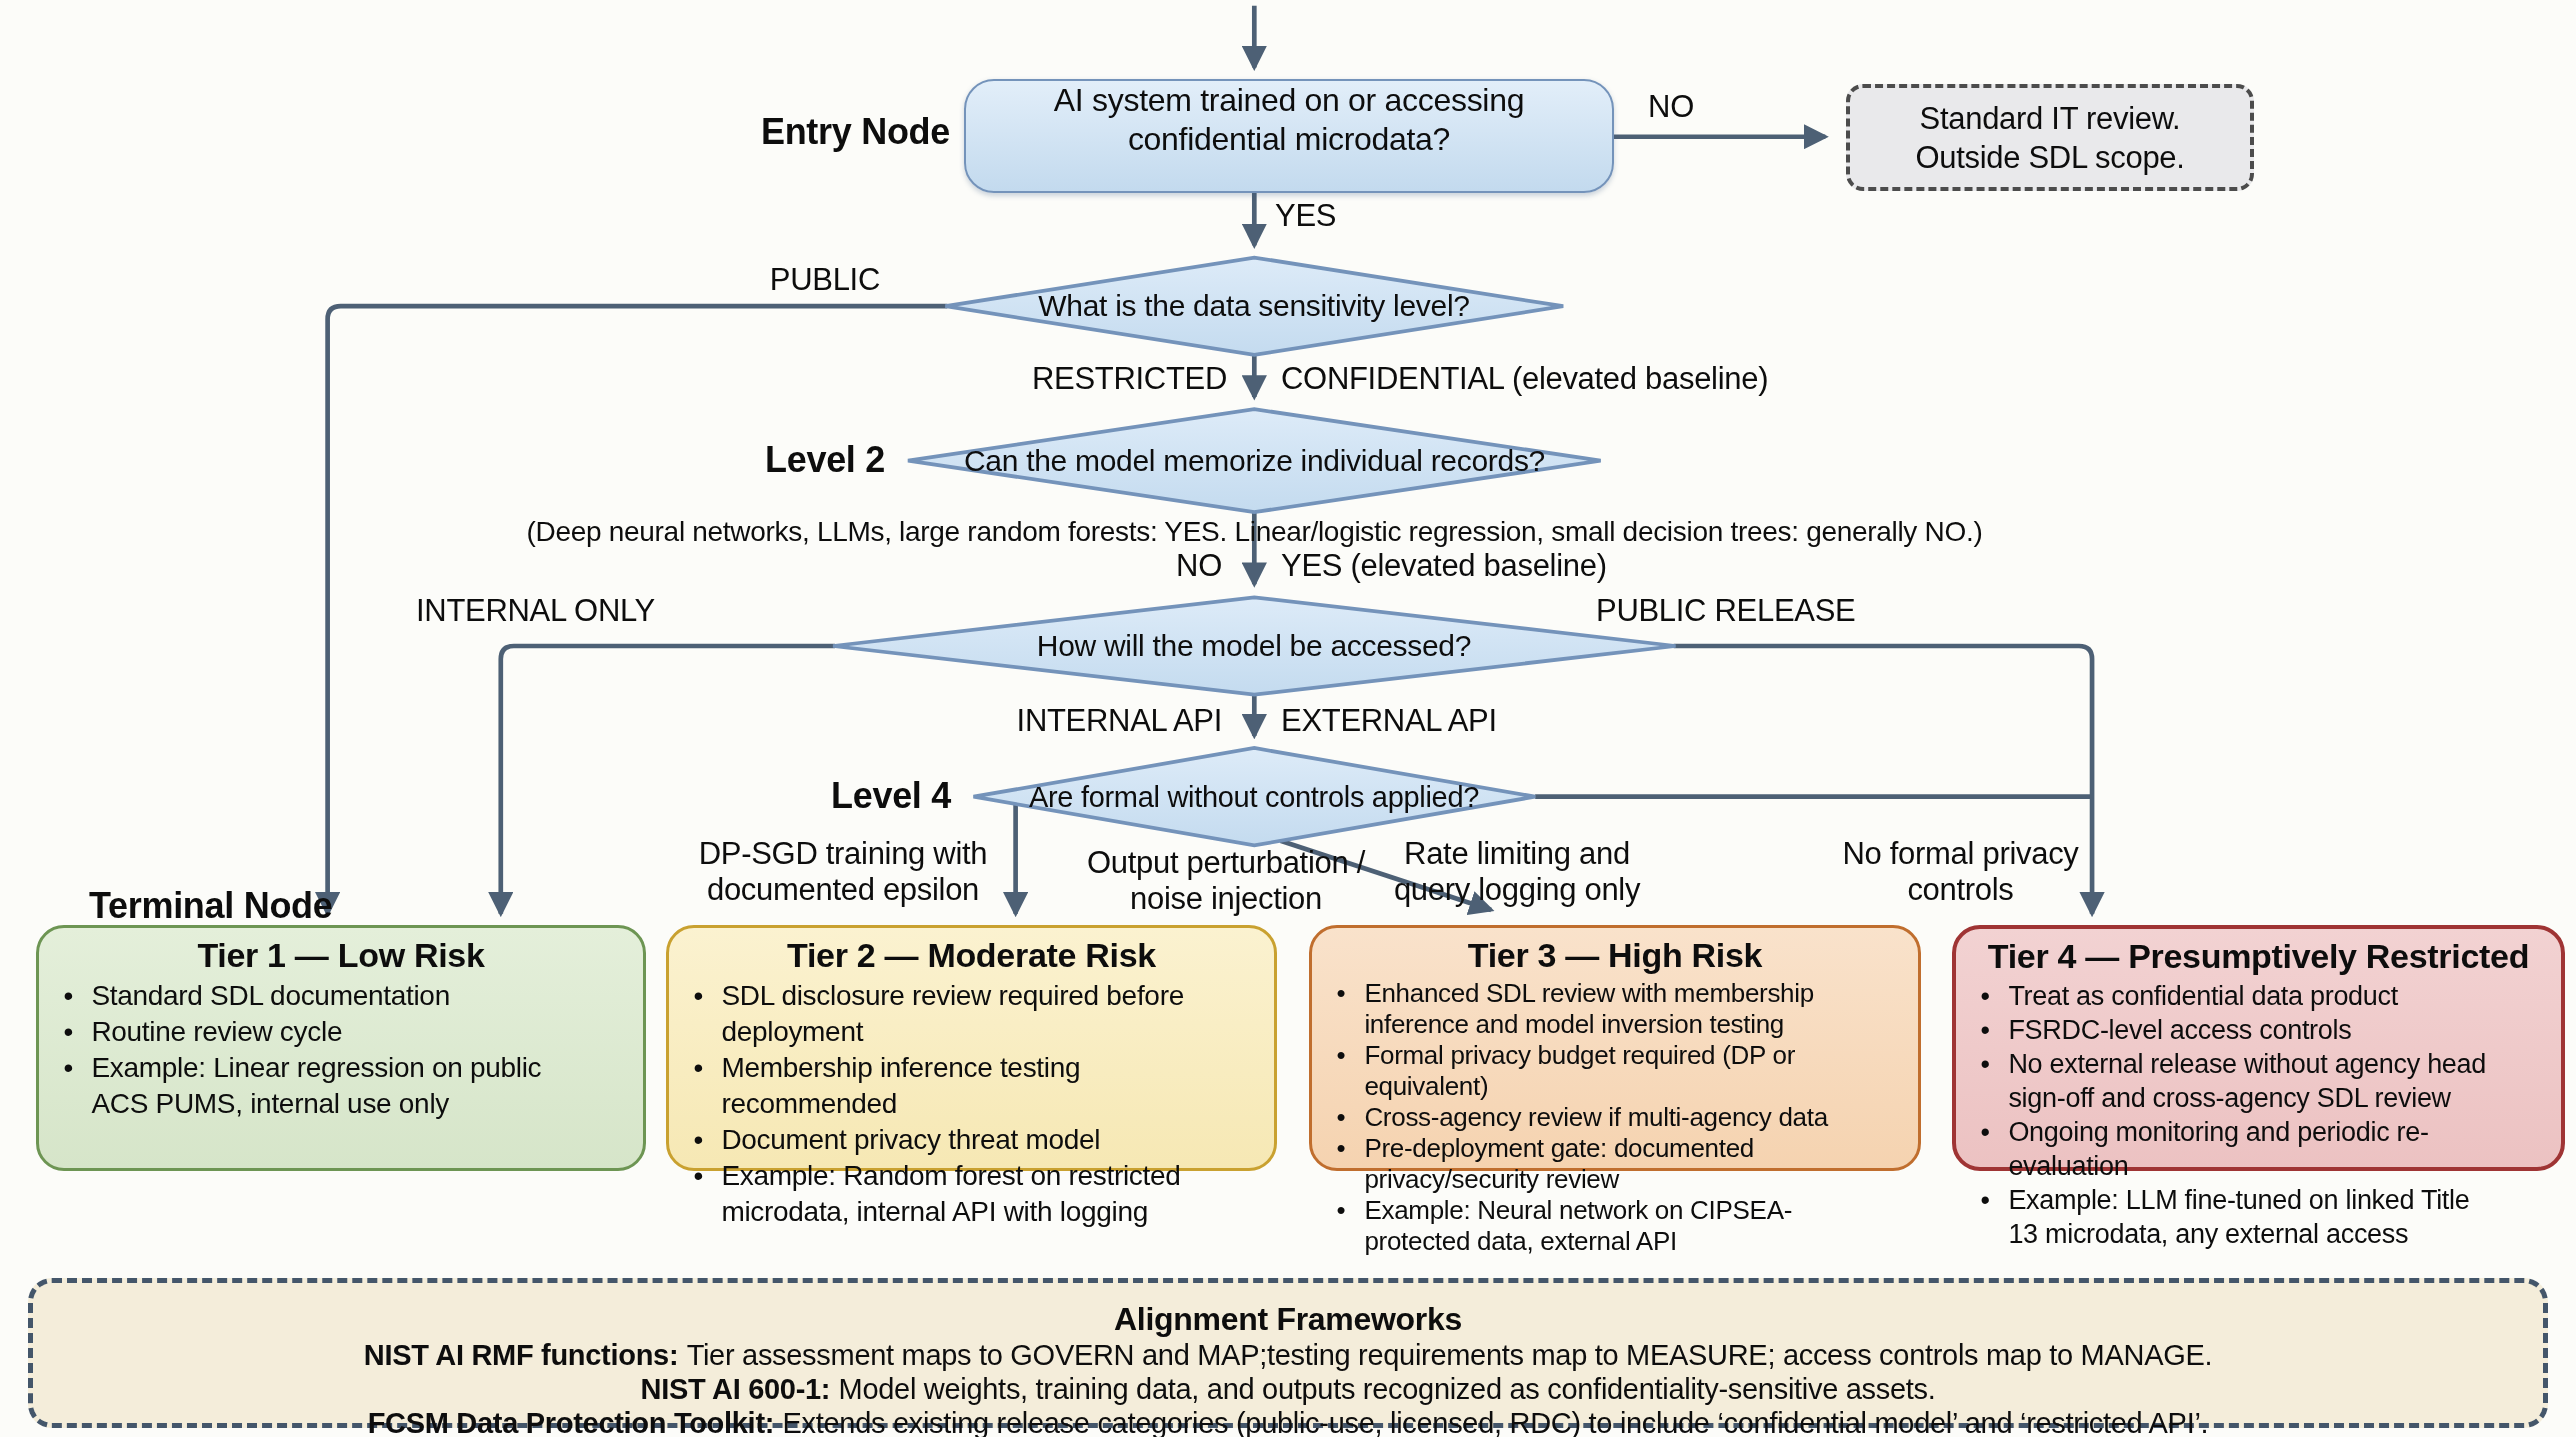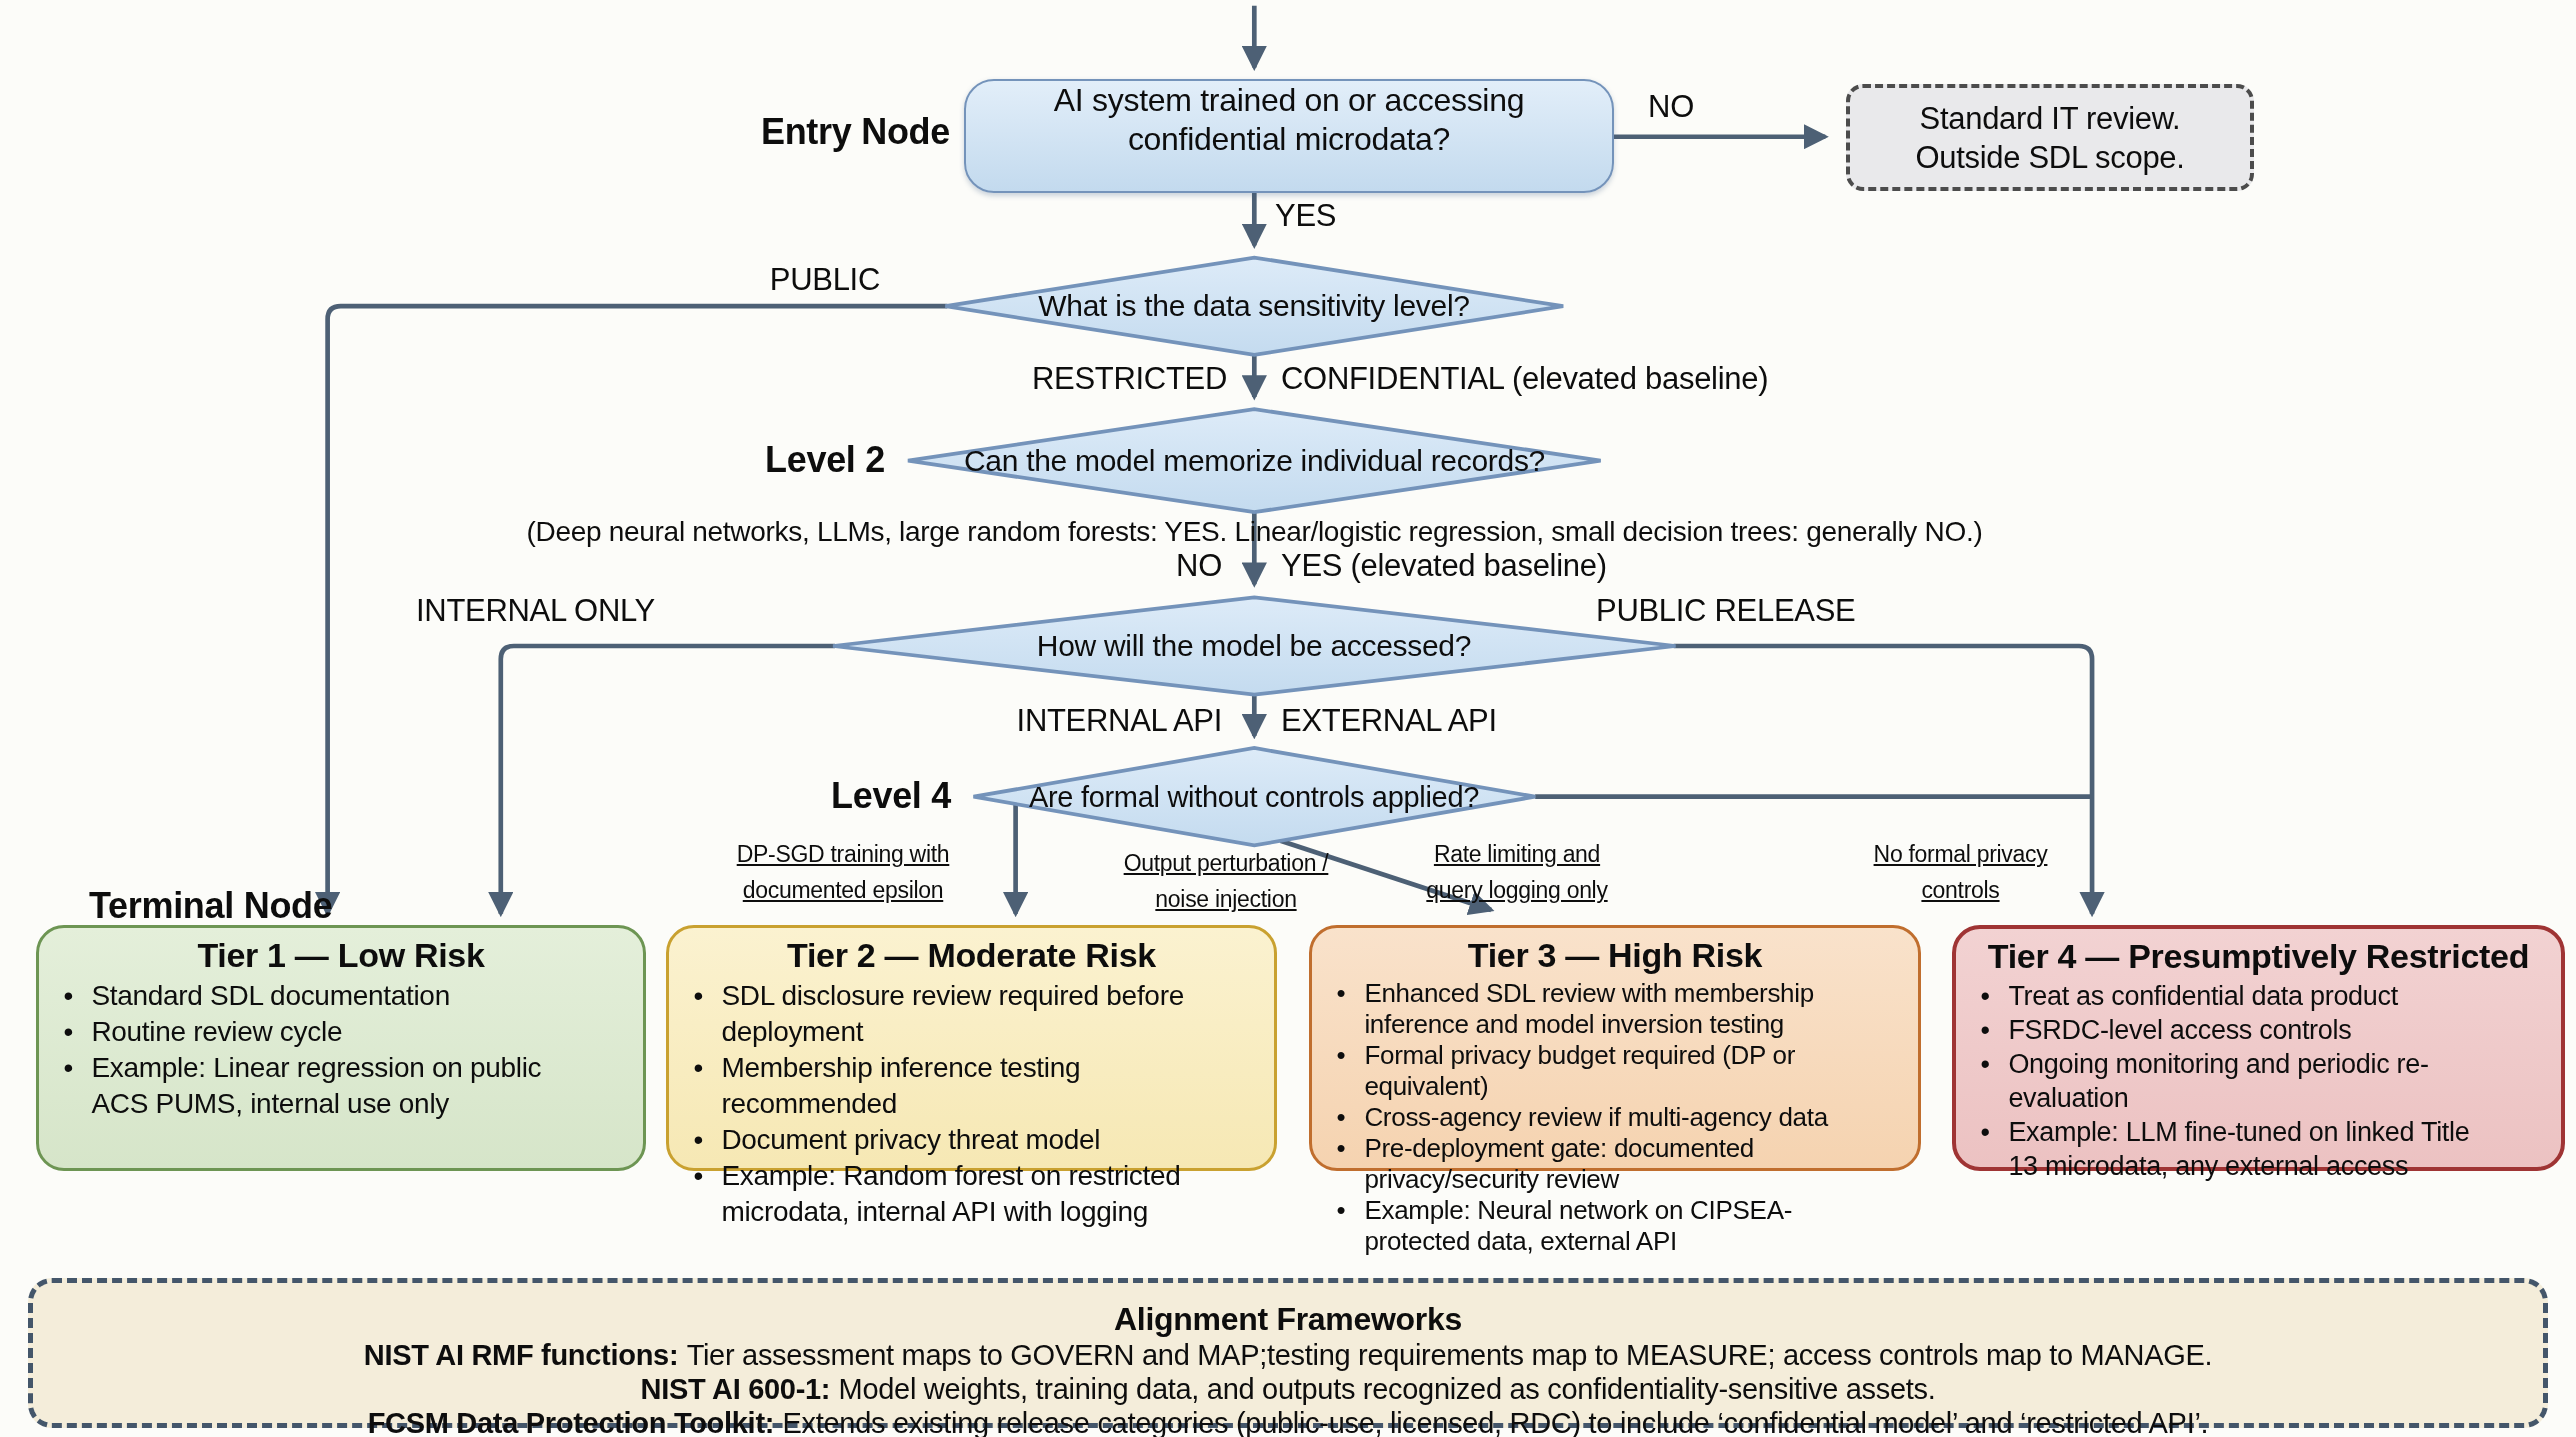--- a/index.html
+++ b/index.html
@@ -13,21 +13,21 @@
   .wires{position:absolute; left:0; top:0; width:2576px; height:1438px; z-index:1;}
   .abs{position:absolute; z-index:2;}
   .pre{white-space:pre-line;}
   .ctr{text-align:center;}
   .rgt{text-align:right;}
 
   
   .edge-label{font-size:31px; line-height:36px;}
   .side-label{font-size:36px; font-weight:bold; line-height:37px;}
   .note-label{font-size:28px; line-height:32px;}
-  .choice-label{font-size:23px; line-height:36px;text-decoration:underline;}
+  .choice-label{font-size:31px; line-height:36px;}
 
   
   .entry-node{
     left:964px; top:79px; width:646px; height:110px;
     background:linear-gradient(#e2eef9,#c3daee);
     border:2.8px solid #7493ba; border-radius:30px;
     box-shadow:0 2.8px 5.6px rgba(60,90,130,.25);
     display:flex; align-items:flex-start; justify-content:center;
     font-size:32px; line-height:39px;
   }
@@ -183,20 +183,22 @@
       <li>Example: Neural network on CIPSEA-
 protected data, external API</li>
     </ul>
   </div>
 
   <div class="abs tier tier4">
     <div class="tier-title">Tier 4 — Presumptively Restricted</div>
     <ul>
       <li>Treat as confidential data product</li>
       <li>FSRDC-level access controls</li>
+      <li>No external release without agency head
+sign-off and cross-agency SDL review</li>
       <li>Ongoing monitoring and periodic re-
 evaluation</li>
       <li>Example: LLM fine-tuned on linked Title
 13 microdata, any external access</li>
     </ul>
   </div>
 
   <div class="abs align-box">
     <div class="align-title">Alignment Frameworks</div>
     <div class="align-line">

